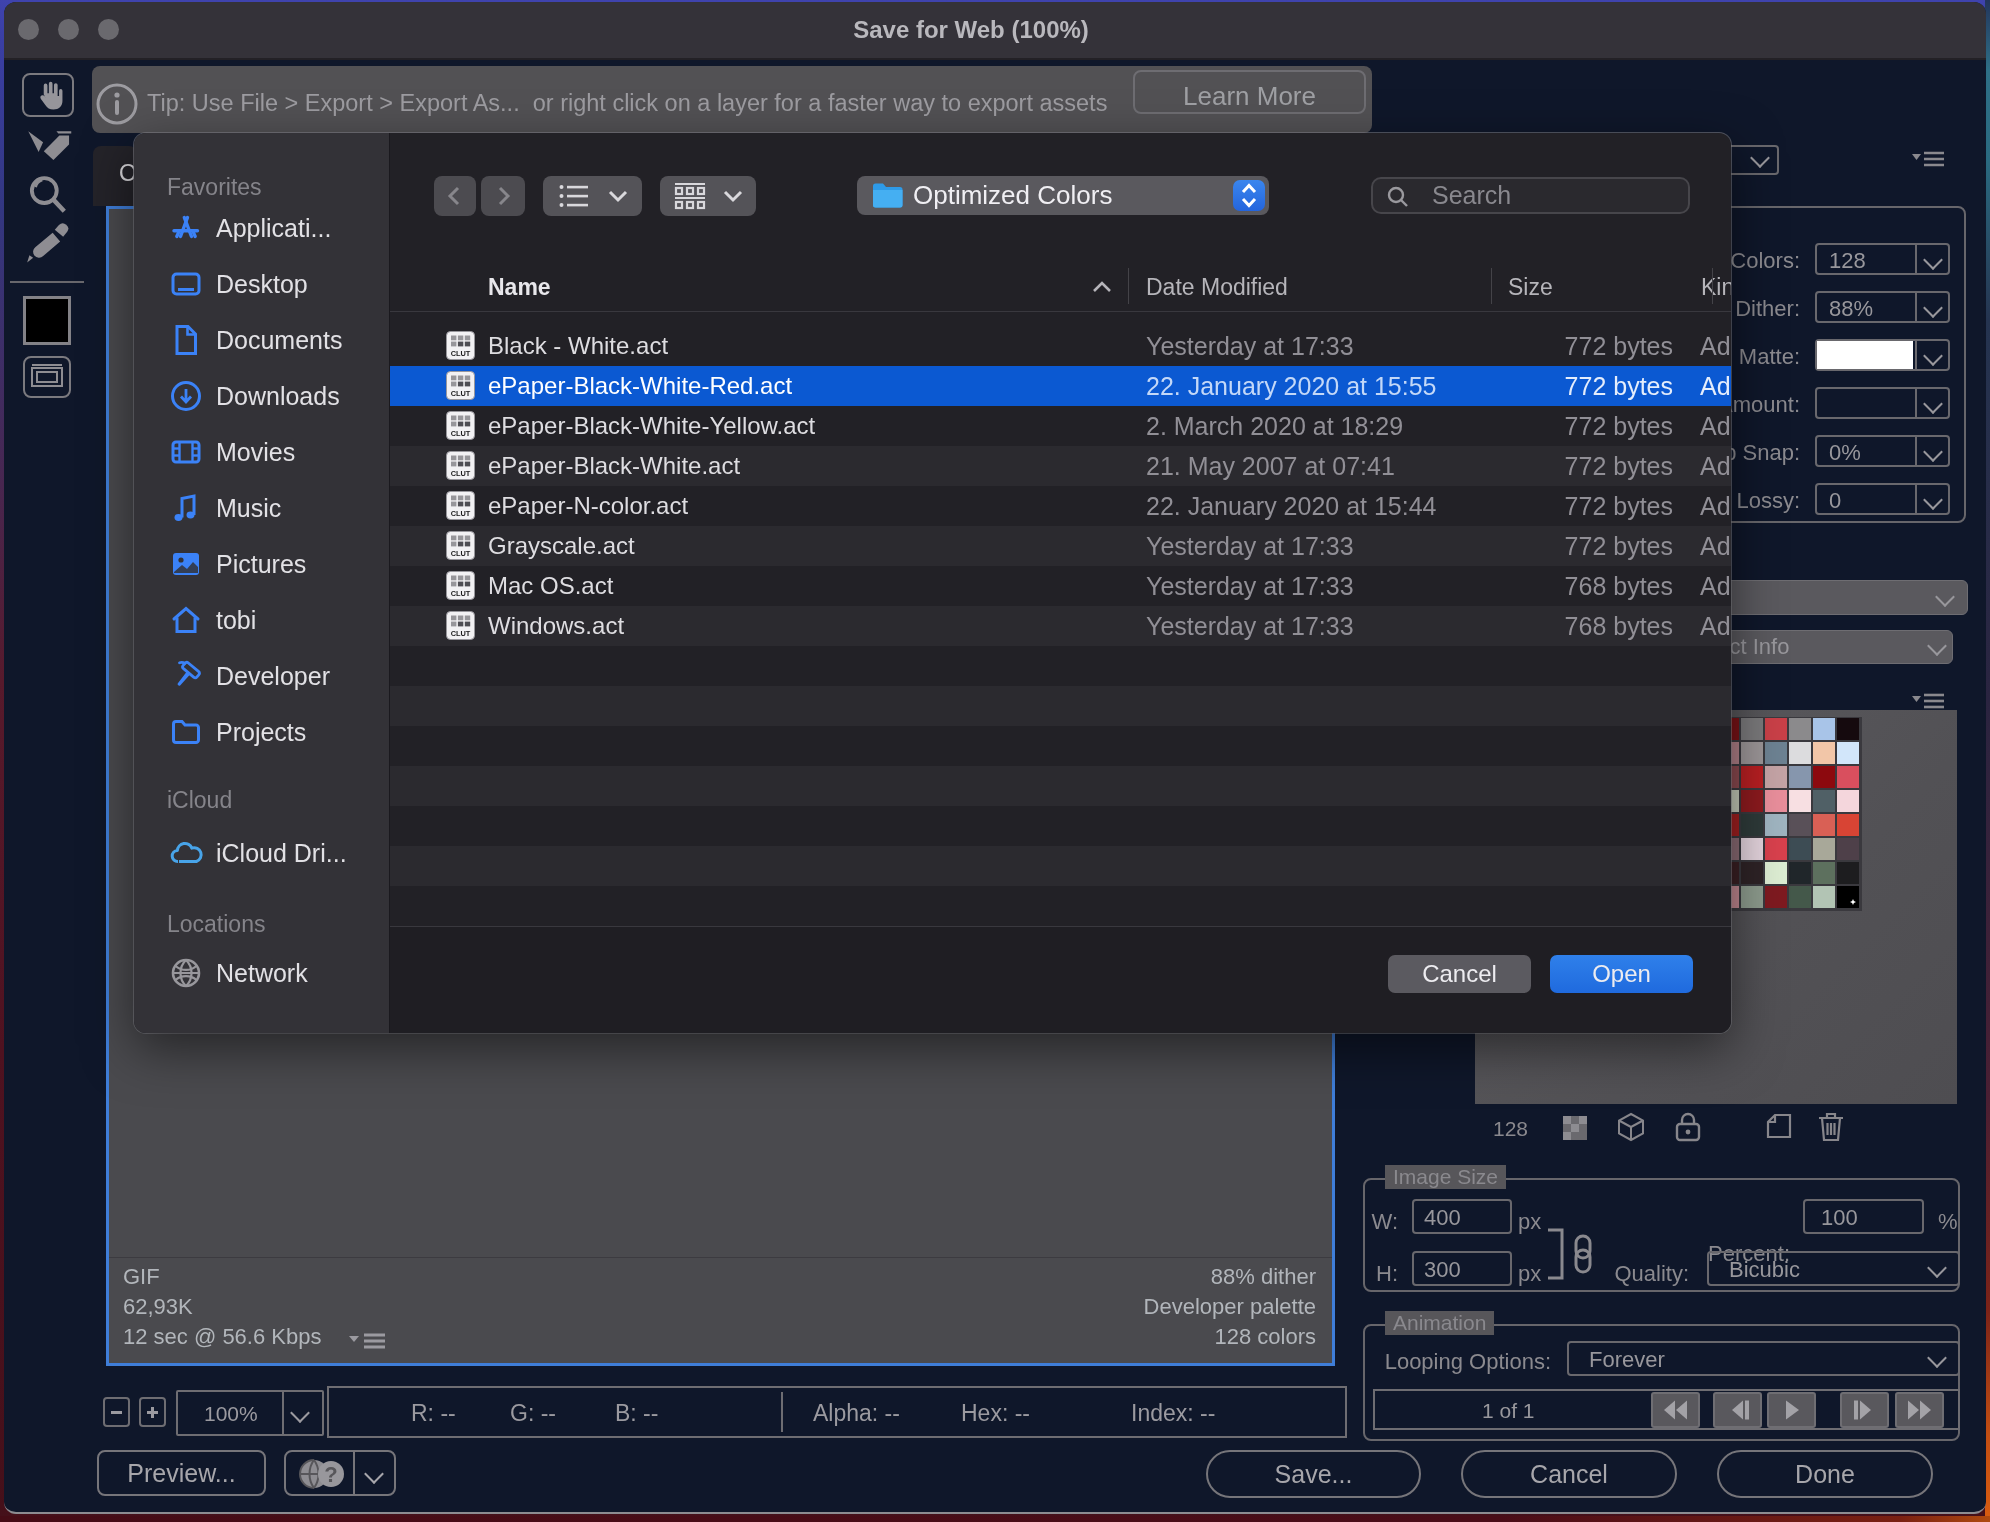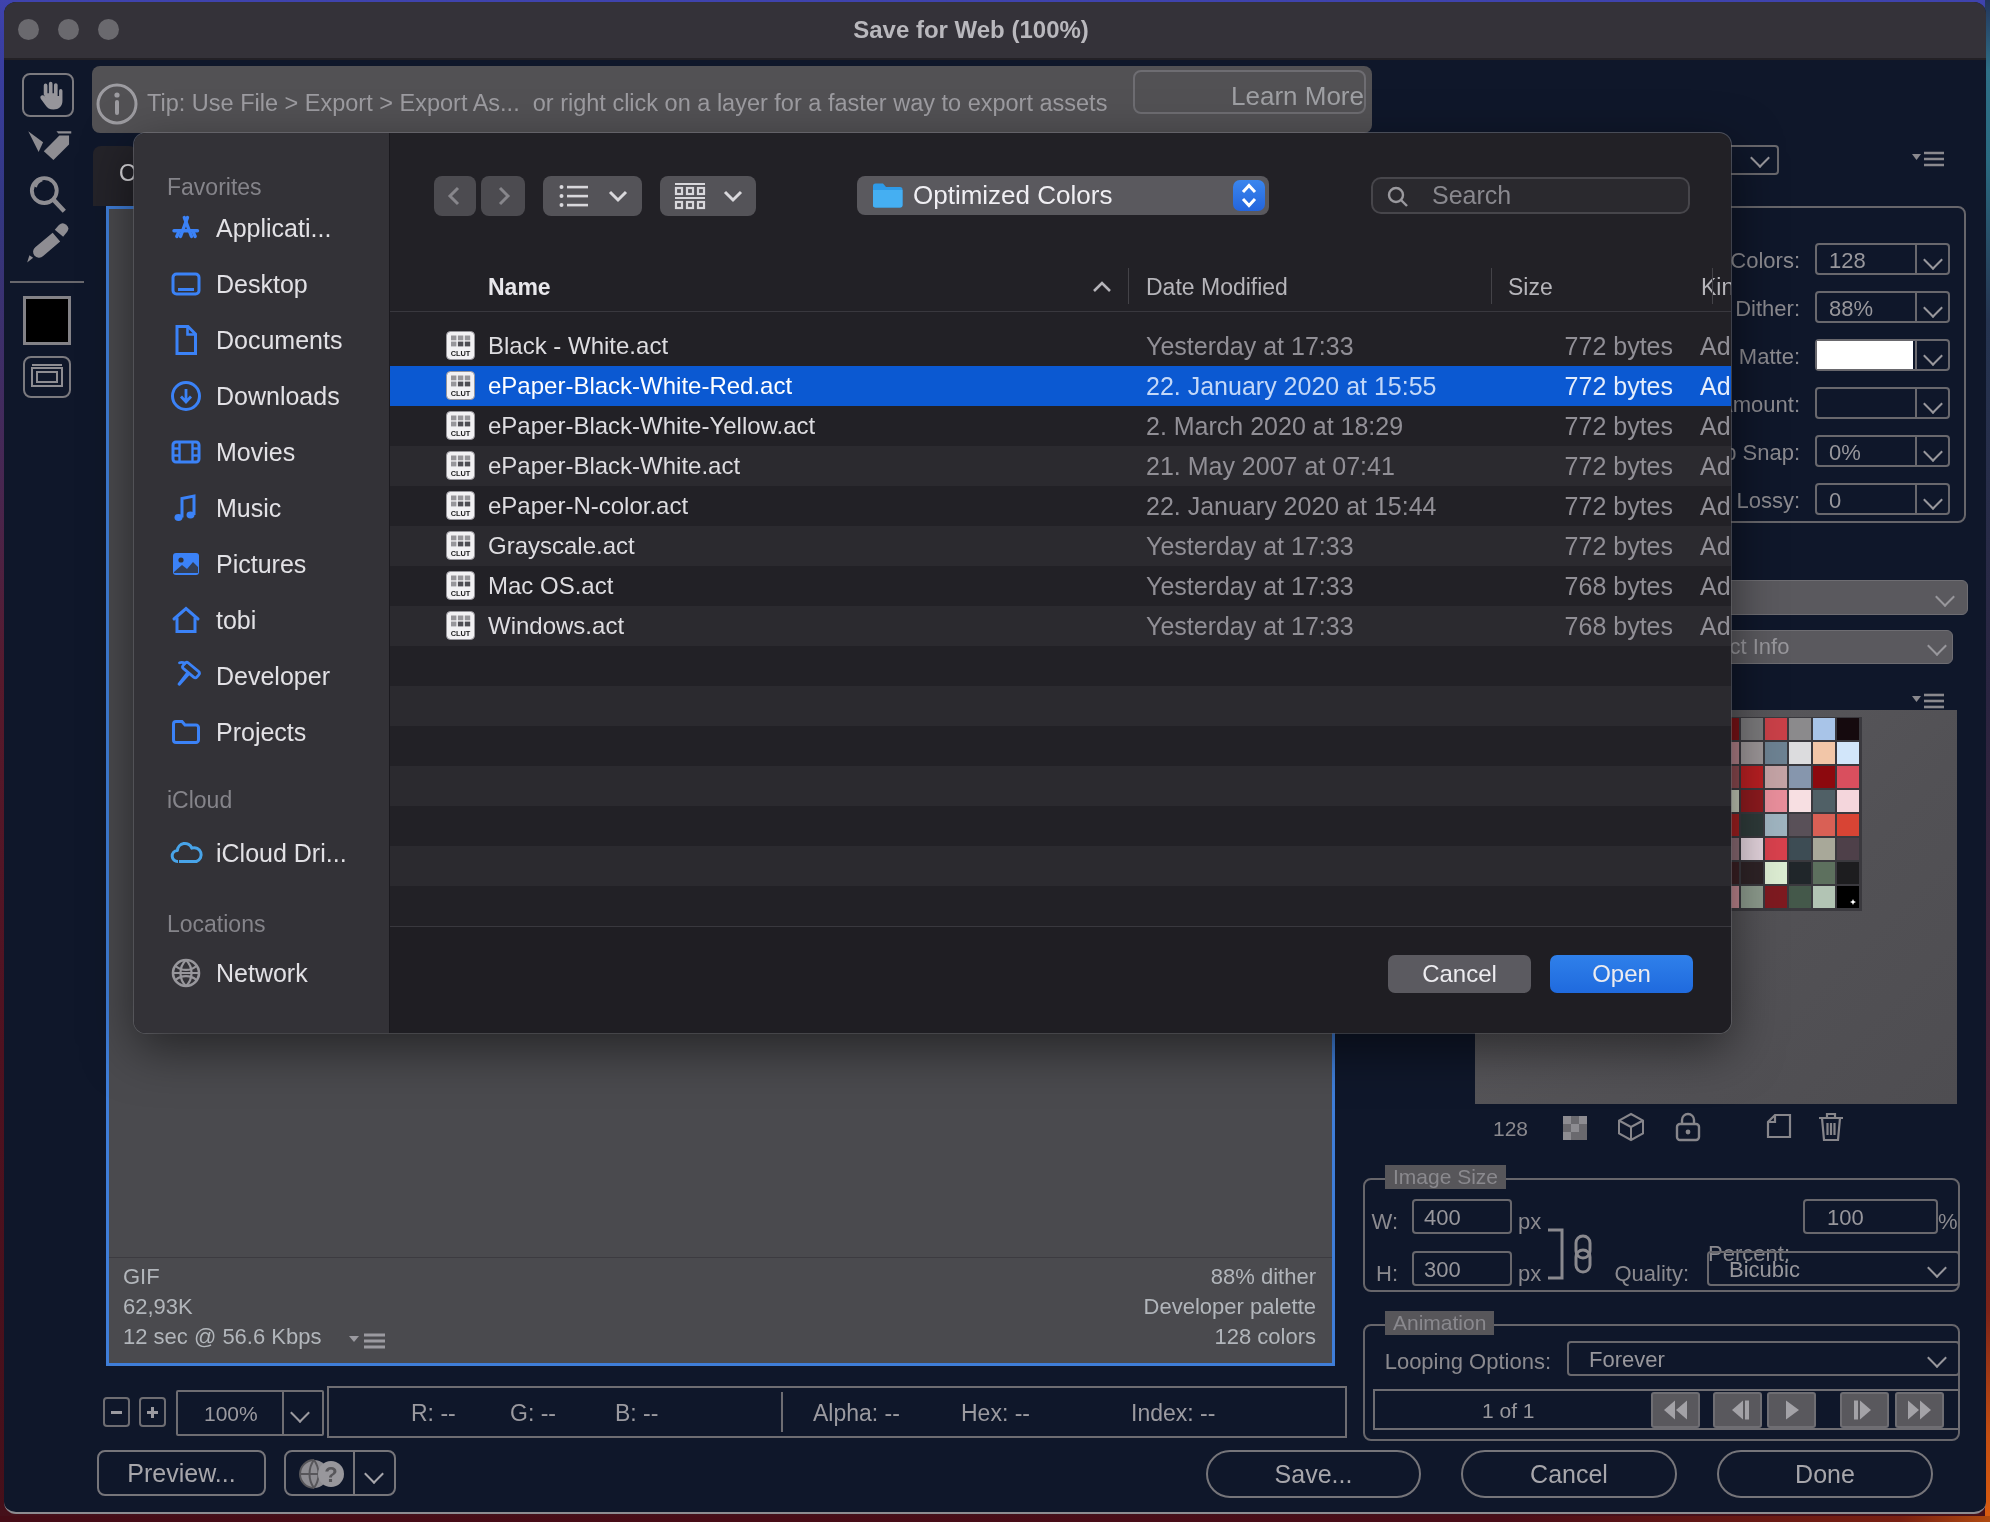--- a/index.html
+++ b/index.html
@@ -16,21 +16,21 @@
   overflow:hidden;background:#0f172a;border-bottom:2px solid #8d8c91;box-sizing:border-box}
 .page{position:absolute;left:-4px;top:-2px;width:1990px;height:1522px}
 
 .titlebar{position:absolute;left:4px;top:2px;width:1982px;height:56px;background:#343239;border-bottom:2px solid #232126}
 .tl{position:absolute;top:19px;width:21px;height:21px;border-radius:50%;background:#6a696e}
 .title{position:absolute;top:16px;left:0;width:1942px;text-align:center;color:#b9b8bd;font-size:24px;font-weight:bold}
 
 .tipbar{position:absolute;left:92px;top:66px;width:1280px;height:67px;background:#525154;border-radius:8px}
 .tiptext{position:absolute;left:147px;top:90px;color:#9d9ca1;font-size:23.5px}
 .learn{position:absolute;left:1133px;top:70px;width:233px;height:44px;border:2px solid #6e6d72;border-radius:8px;
-  color:#9fa0a4;font-size:26px;text-align:right;line-height:49px;box-sizing:border-box}
+  color:#9fa0a4;font-size:26px;text-align:center;line-height:49px;box-sizing:border-box}
 
 .toolbox{position:absolute;border:2px solid #7b7a7f;border-radius:8px;box-sizing:border-box}
 
 .preview{position:absolute;left:106px;top:206px;width:1229px;height:1160px;border:3px solid #3f7ed9;background:#4a4a4e;box-sizing:border-box}
 .pinfo{position:absolute;left:0;right:0;bottom:0;height:105px;border-top:1px solid #3c3b40;color:#b2b6bb;font-size:22px}
 .tab{position:absolute;left:93px;top:146px;width:44px;height:60px;background:#242329;border-radius:8px 8px 0 0;color:#d8d7db;font-size:21px}
 
 .rlabel{position:absolute;color:#8b8a8f;font-size:22px;text-align:right}
 .rinput{position:absolute;border:2px solid #69686d;border-radius:4px;box-sizing:border-box;color:#98979c;font-size:22px}
 .rchev{position:absolute;width:12px;height:12px;border-right:2px solid #98979c;border-bottom:2px solid #98979c;transform:rotate(45deg)}
@@ -267,21 +267,21 @@
   <div class="rlabel" style="left:1518px;top:1209px;width:40px;text-align:left">px</div>
   <div class="rlabel" style="left:1316px;top:1261px;width:82px">H:</div>
   <div class="rinput" style="left:1412px;top:1251px;width:100px;height:35px;padding:4px 0 0 10px">300</div>
   <div class="rlabel" style="left:1518px;top:1261px;width:40px;text-align:left">px</div>
   <svg class="abs" style="left:1544px;top:1226px" width="60" height="56" viewBox="0 0 60 56">
     <path fill="none" stroke="#8a898e" stroke-width="3" d="M4 4 H18 V52 H4"></path>
     <rect x="32" y="10" width="14" height="22" rx="7" fill="none" stroke="#8a898e" stroke-width="3"></rect>
     <rect x="32" y="24" width="14" height="22" rx="7" fill="none" stroke="#8a898e" stroke-width="3"></rect>
   </svg>
   <div class="rlabel" style="left:1590px;top:1241px;width:200px">Percent:</div>
-  <div class="rinput" style="left:1803px;top:1199px;width:135px;height:35px;padding:4px 0 0 22px">100</div>
+  <div class="rinput" style="left:1803px;top:1199px;width:121px;height:35px;padding:4px 0 0 16px">100</div>
   <div class="rlabel" style="left:1938px;top:1209px;width:30px;text-align:left">%</div>
   <div class="rlabel" style="left:1489px;top:1261px;width:200px">Quality:</div>
   <div class="rinput" style="left:1707px;top:1251px;width:253px;height:35px;padding:4px 0 0 20px">Bicubic</div>
   <div class="rchev" style="left:1930px;top:1261px"></div>
 
   <div class="groupbox" style="left:1363px;top:1324px;width:597px;height:117px"></div>
   <div class="abs" style="left:1385px;top:1311px;background:#57565a;padding:0 8px;color:#8a898e;font-size:21px">Animation</div>
   <div class="rlabel" style="left:1351px;top:1349px;width:200px">Looping Options:</div>
   <div class="rinput" style="left:1567px;top:1341px;width:393px;height:35px;padding:4px 0 0 20px">Forever</div>
   <div class="rchev" style="left:1930px;top:1351px"></div>

